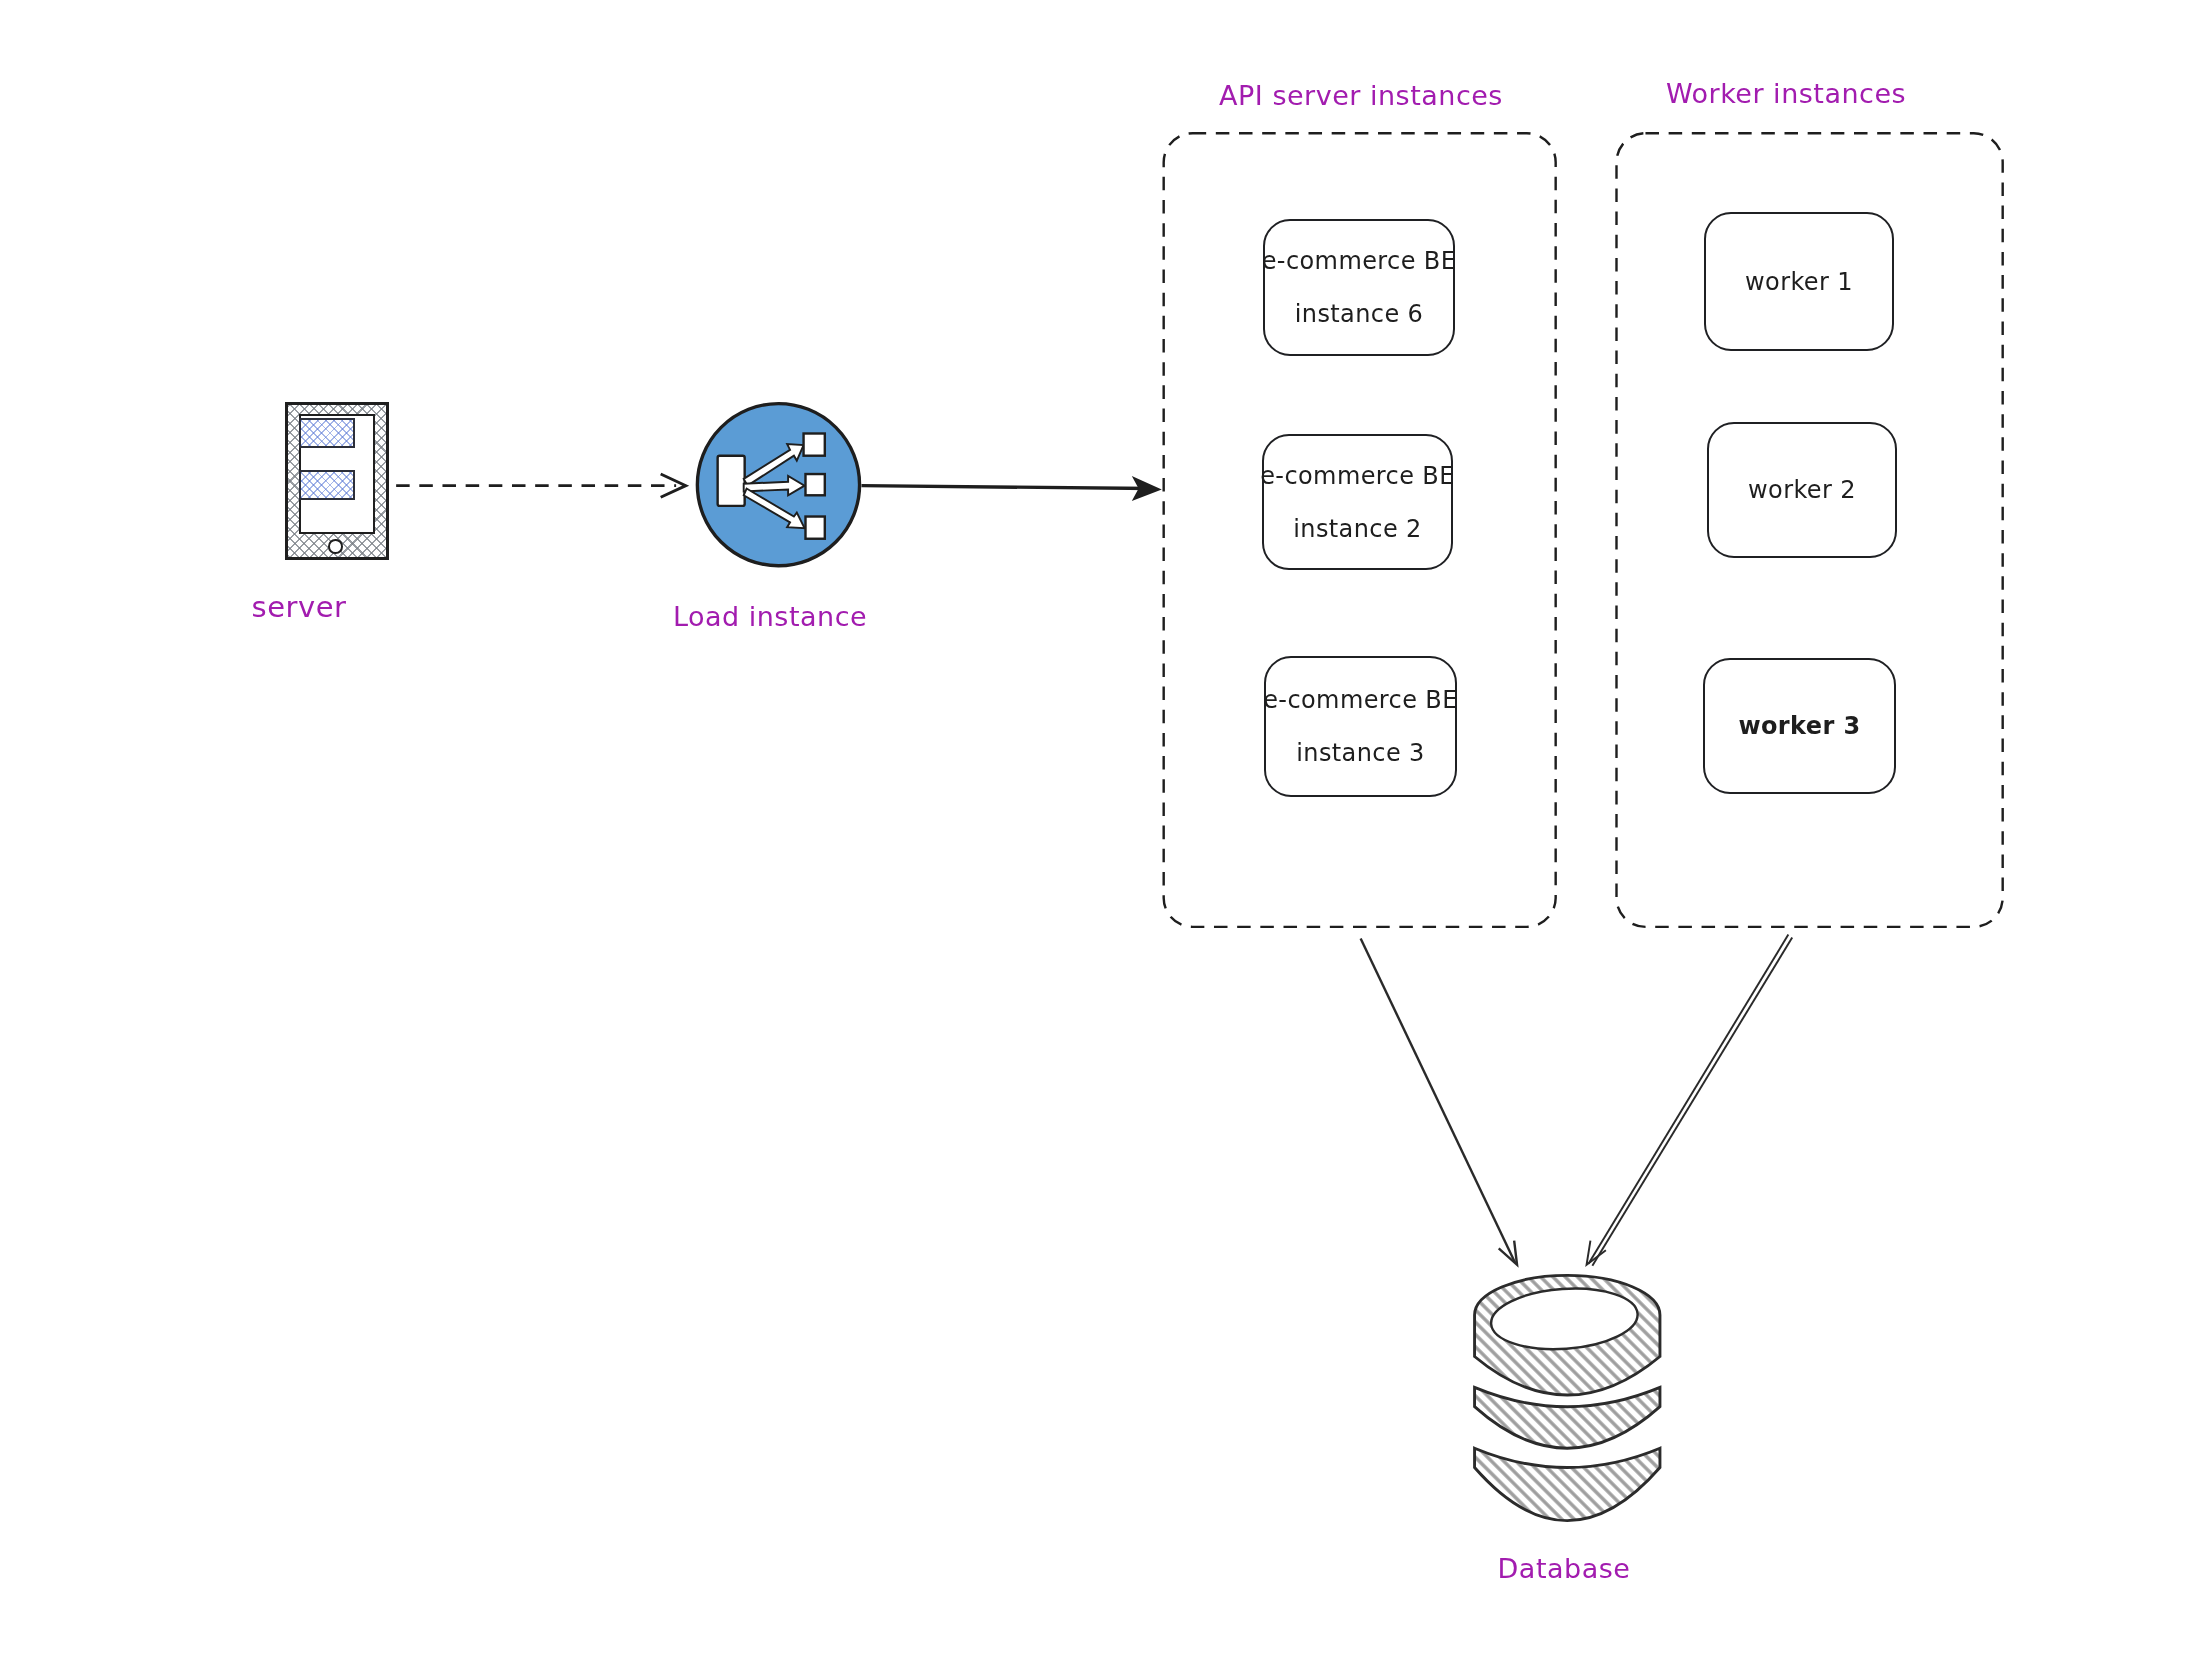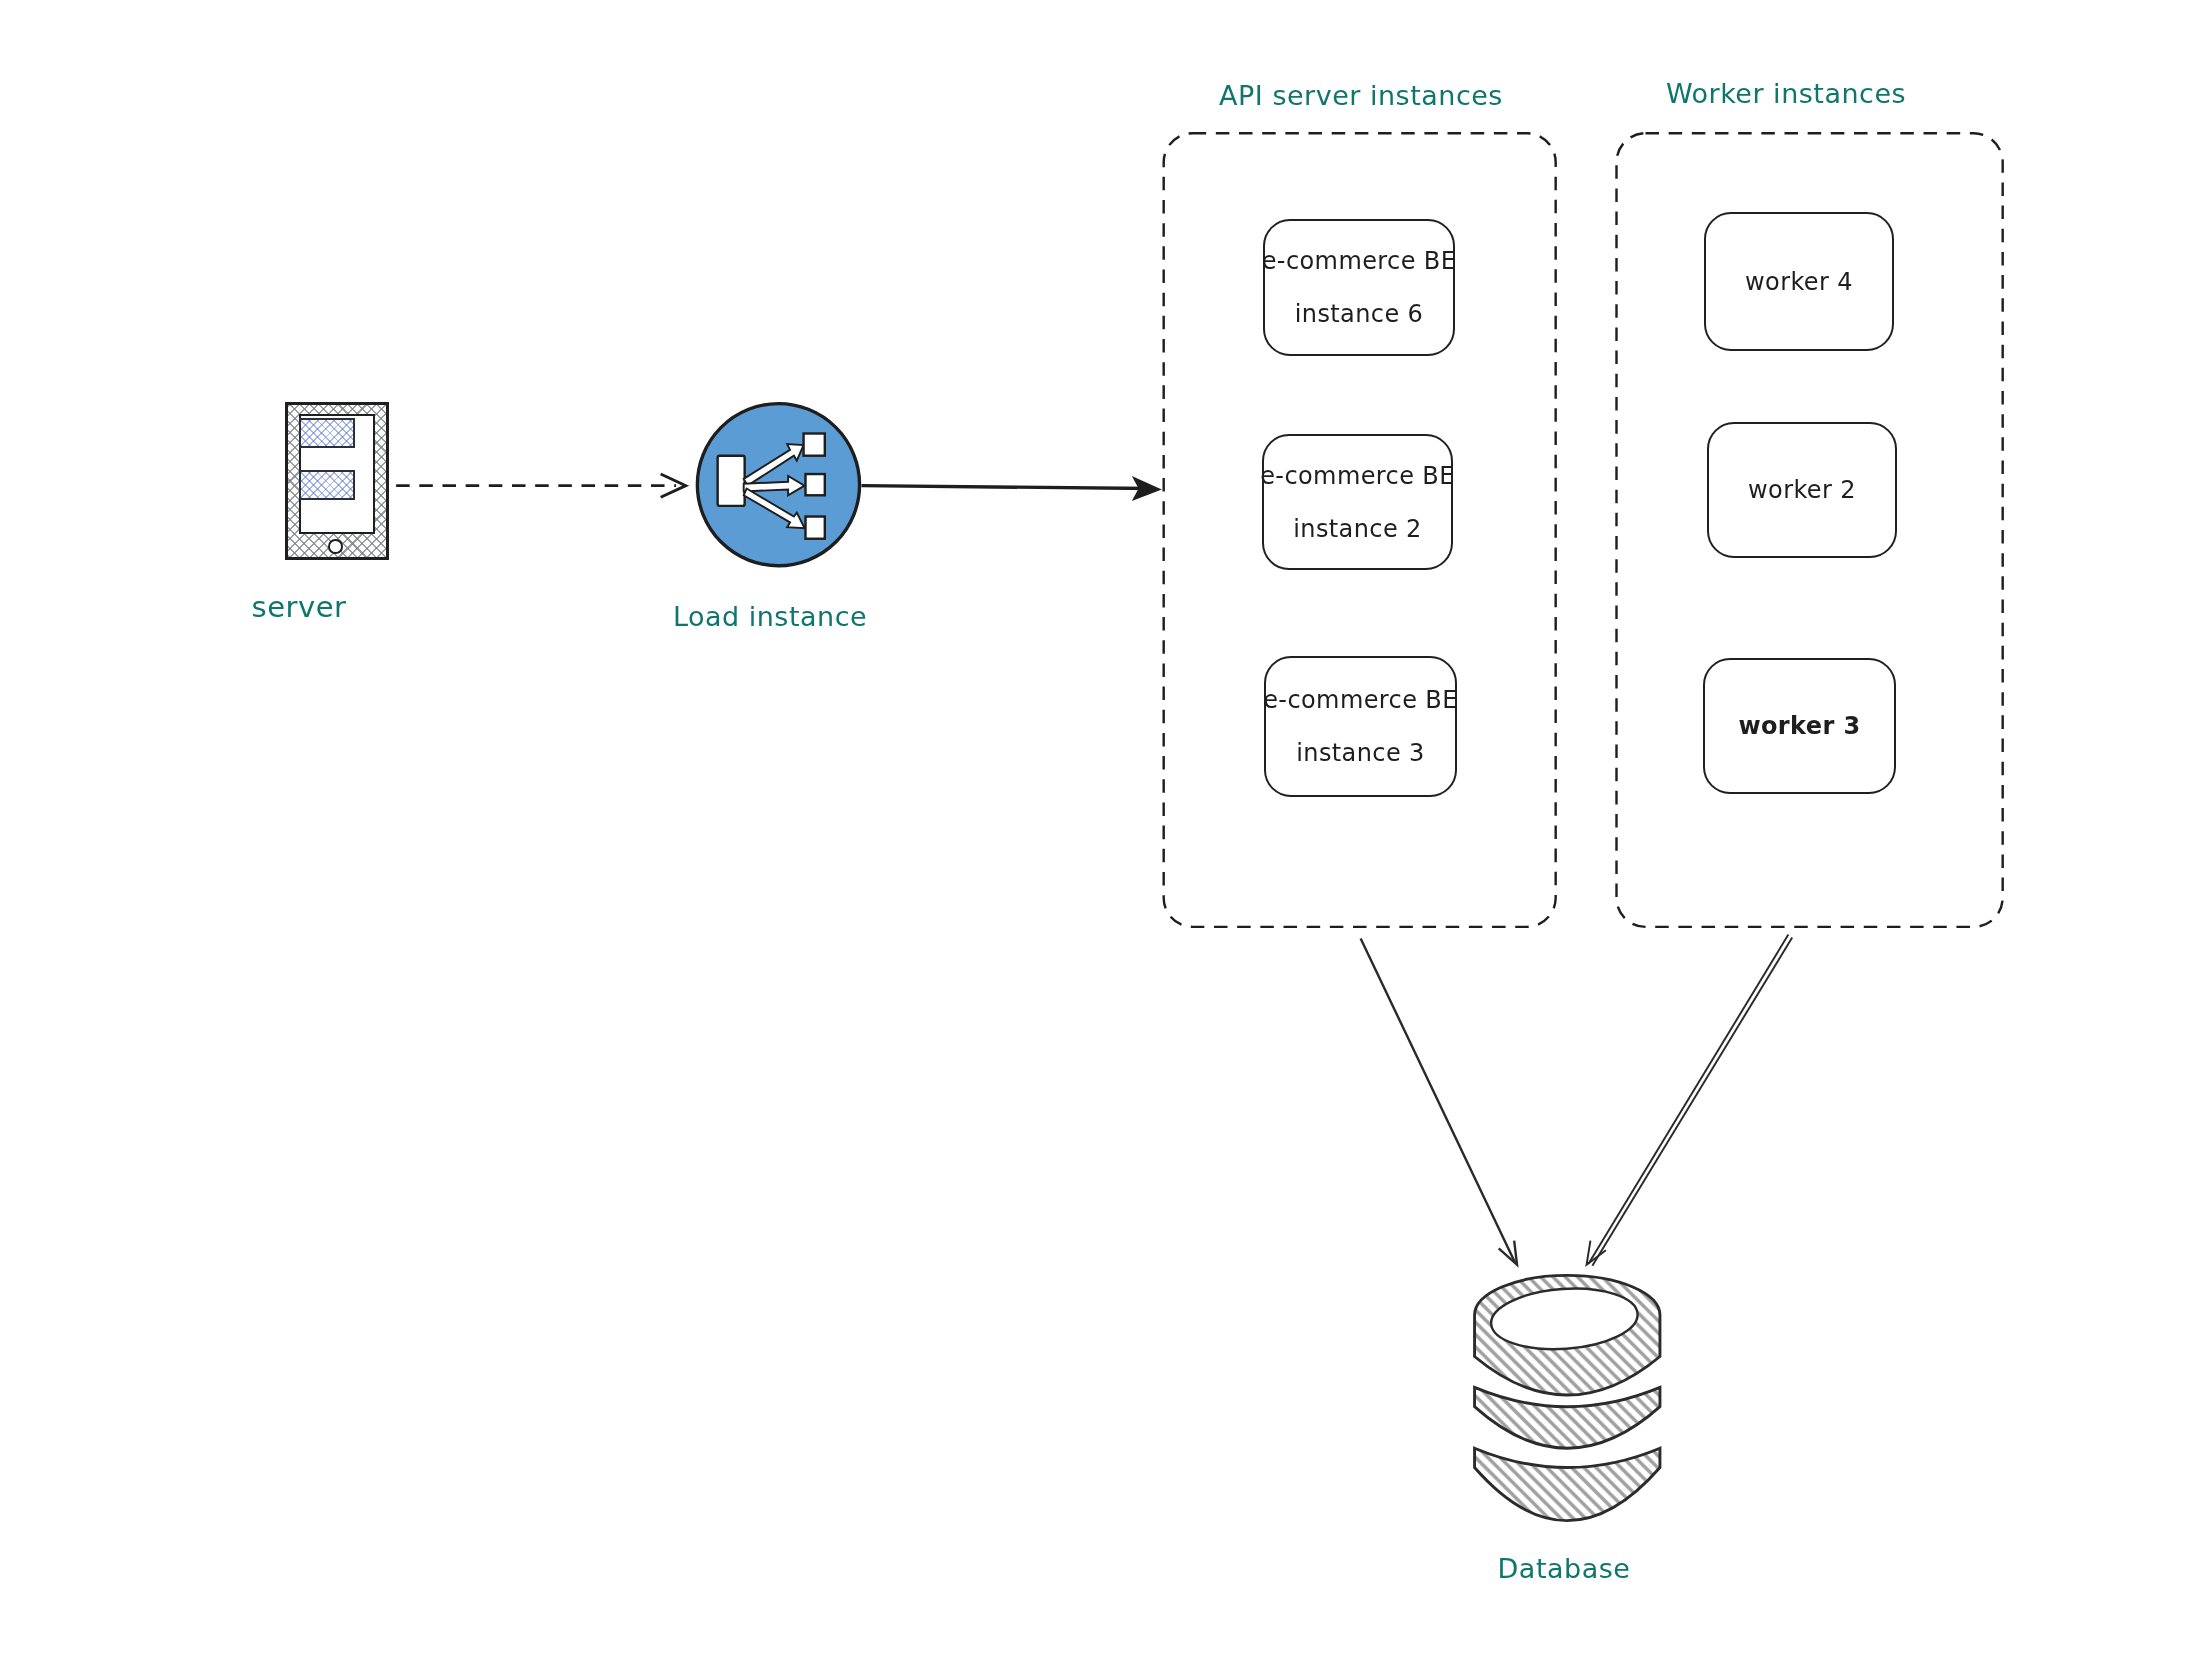--- a/index.html
+++ b/index.html
@@ -13,21 +13,21 @@
   }
   svg.layer{position:absolute;left:0;top:0;width:2198px;height:1678px;}
 
   
   .lbl{
     position:absolute;
     transform:translate(-50%,-50%);
     font-size:27px;
     letter-spacing:0.5px;
     white-space:nowrap;
-    color:#0f766e;
+    color:#a21caf;
   }
   .lbl.big{font-size:29px;}
 
   
   .node{
     position:absolute;
     background:#fff;
     border:2.9px solid #1f2023;
     border-radius:27px;
     display:flex;
@@ -149,21 +149,21 @@
   <div class="node" style="left:1262px;top:434px;width:191px;height:136px;">
     <div class="line">e-commerce BE</div>
     <div class="line">instance 2</div>
   </div>
   <div class="node" style="left:1264px;top:656px;width:193px;height:141px;">
     <div class="line">e-commerce BE</div>
     <div class="line">instance 3</div>
   </div>
 
   <div class="node" style="left:1704px;top:212px;width:190px;height:139px;">
-    <div class="line">worker 4</div>
+    <div class="line">worker 1</div>
   </div>
   <div class="node" style="left:1707px;top:422px;width:190px;height:136px;">
     <div class="line">worker 2</div>
   </div>
   <div class="node" style="left:1703px;top:658px;width:193px;height:136px;font-weight:bold;">
     <div class="line">worker 3</div>
   </div>
 
   <div class="lbl" style="left:1564px;top:1568px;">Database</div>
 

